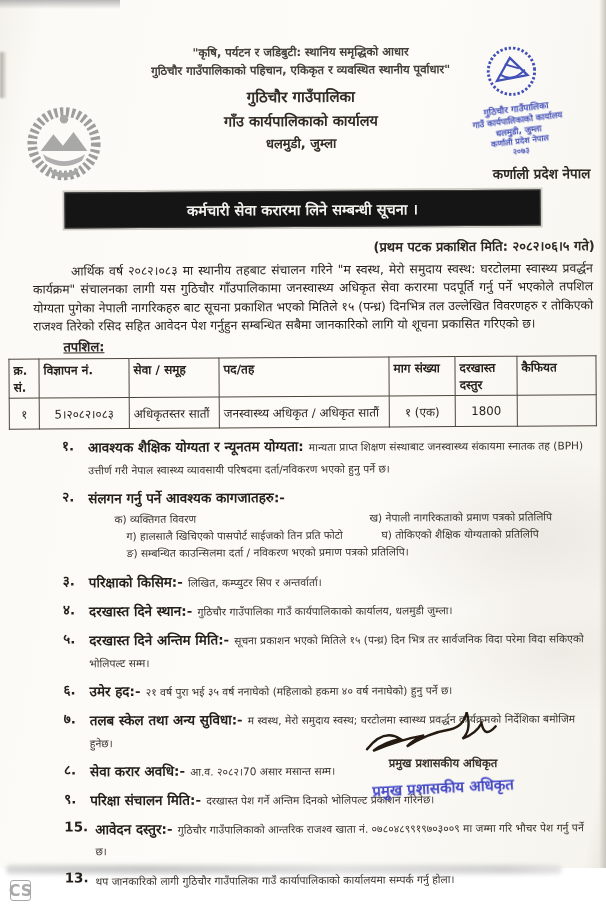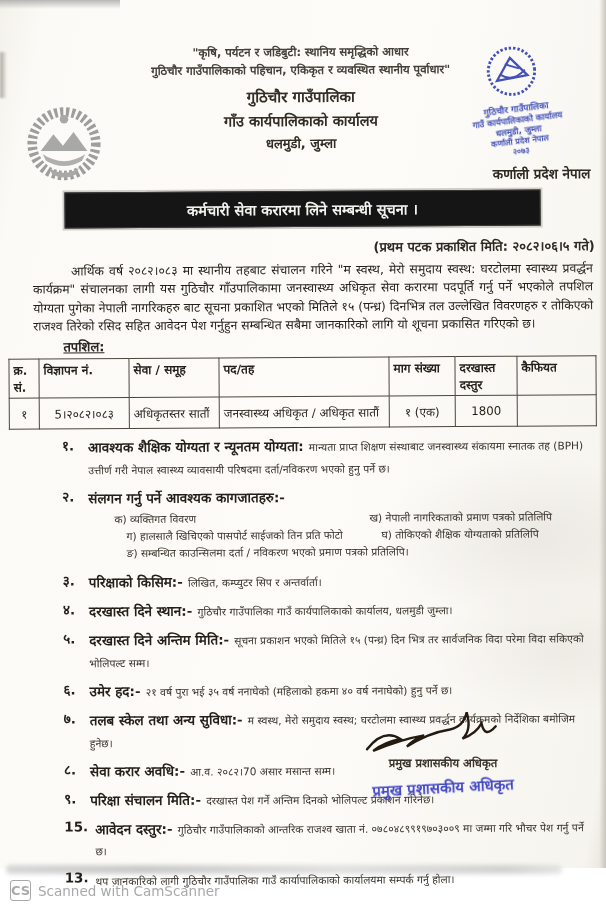--- a/index.html
+++ b/index.html
@@ -68,21 +68,21 @@
   .sig-svg{transform:rotate(-4deg);margin-bottom:-8px;}
   .sig-name{font-size:11.5px;color:#3a332b;font-weight:bold;}
   .sig-title{font-size:11.5px;color:#3a332b;font-weight:bold;margin-top:1px;}
   .sig-stamp{margin-top:7px;font-size:15px;font-weight:bold;color:#2f34c0;
     transform:rotate(-3deg);filter:blur(.3px);opacity:.9;}
 
   
   .footer{position:absolute;left:10px;bottom:9px;display:flex;align-items:center;gap:7px;}
   .cs-badge{width:19px;height:19px;border:1.6px solid #a9a9a9;border-radius:3px;
     display:flex;align-items:center;justify-content:center;
-    font-size:13px;font-weight:bold;color:#a9a9a9;background:#fff;}
+    font-size:16px;font-weight:bold;color:#a9a9a9;background:#fff;}
   .wm{font-size:13.5px;color:#a9a9a9;}
 </style>
 </head>
 <body>
 
 <div class="scan">
   <div class="paper"></div>
   <div class="edge-top"></div>
   <div class="edge-left"></div>
   <div class="edge-right"></div>
@@ -233,15 +233,14 @@
   <div class="sig-block">
     <svg class="sig-svg" width="170" height="52" viewBox="0 0 170 52">
       <path d="M8 38 q18 -20 34 -8 q-16 2 -28 10 q30 -10 52 -12 q-12 4 -18 10 q22 -12 44 -14 q14 -2 18 -16 q4 18 -6 26 q14 -4 20 -14 q2 16 14 4" fill="none" stroke="#241a12" stroke-width="2.4" stroke-linecap="round"></path>
     </svg>
     <div class="sig-title">प्रमुख प्रशासकीय अधिकृत</div>
     <div class="sig-stamp">प्रमुख प्रशासकीय अधिकृत</div>
   </div>
 
   <div class="footer">
     <div class="cs-badge">CS</div>
-    <div class="wm">Scanned with CamScanner</div>
   </div>
 </div>
 
 </body></html>

